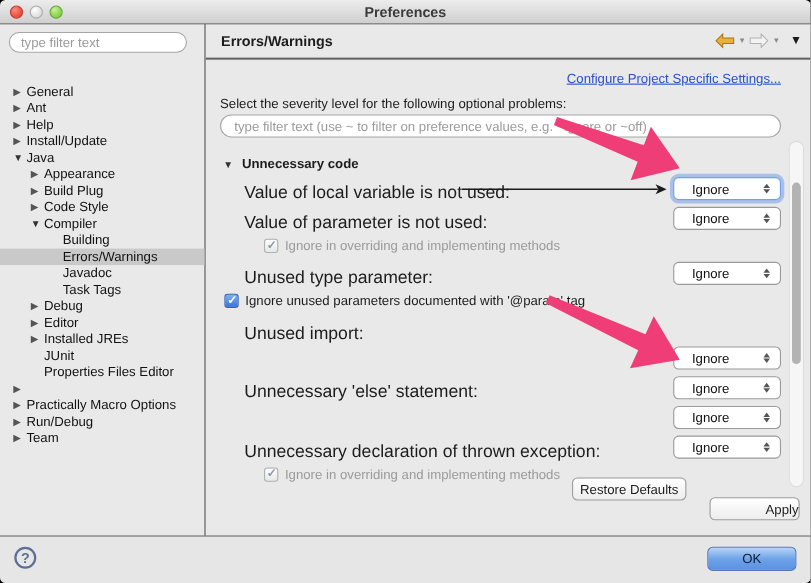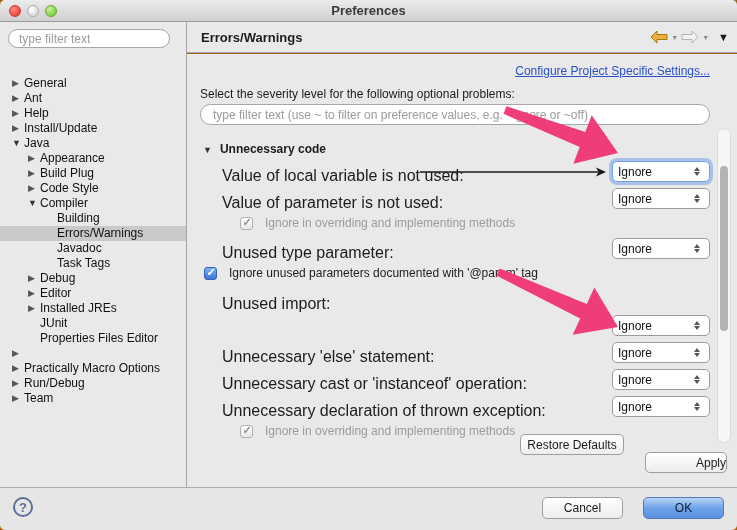--- a/index.html
+++ b/index.html
@@ -1,19 +1,19 @@
 <!DOCTYPE html>
 <html><head>
 <meta charset="utf-8">
 <style>
   * { margin:0; padding:0; box-sizing:border-box; }
   html,body { width:737px; height:530px; }
   body { font-family:"Liberation Sans", sans-serif; background:#e9e9e9; position:relative; overflow:hidden; }
 
-  .window { position:absolute; inset:0; background:#a16207; }
+  .window { position:absolute; inset:0; background:#000000; }
 
   
   .titlebar { position:absolute; left:0; top:0; width:737px; height:22px;
     background:linear-gradient(#ececec,#cfcfcf); border-bottom:1px solid #9b9b9b;
     border-radius:5px 5px 0 0; }
   .title-text { position:absolute; left:0; right:0; top:3px; text-align:center;
     font-size:13px; font-weight:bold; color:#3a3a3a; }
   .traffic { position:absolute; top:5px; width:12px; height:12px; border-radius:50%; }
   .t-close { left:9px;  background:radial-gradient(circle at 35% 30%, #ff8a7e,#ee5347 60%,#d83b2f); border:1px solid #c23b30; }
   .t-min   { left:27px; background:radial-gradient(circle at 35% 30%, #ffffff,#e2e2e2 60%,#cfcfcf); border:1px solid #ababab; }
@@ -57,28 +57,28 @@
   .content-filter::placeholder { color:#9b9b9b; }
 
   .section-header { position:absolute; left:16px; top:88px; font-size:12px; font-weight:bold; color:#1c1c1c; }
   .section-header .sec-caret { font-size:9px; color:#333; margin-right:8px; }
 
   .row-label { position:absolute; left:35px; font-size:16px; color:#1c1c1c; white-space:nowrap; }
 
   .dropdown { position:absolute; left:425px; width:98px; height:21px; background:#fff;
     border:1px solid #9a9a9a; border-radius:5px; cursor:default; display:flex; align-items:center; }
   .dropdown.focused { border:1px solid #74a0e8; box-shadow:0 0 0 3px rgba(116,160,232,.55); }
-  .dd-label { font-size:12px; color:#111; padding-left:5px; flex:1; }
+  .dd-label { font-size:12px; color:#111; padding-left:16px; flex:1; }
   .dd-stepper { width:16px; display:flex; flex-direction:column; align-items:center; gap:1px; margin-right:4px; }
   .dd-stepper::before { content:""; border-left:3.5px solid transparent; border-right:3.5px solid transparent;
     border-bottom:4.5px solid #555; width:0; height:0; }
   .dd-stepper::after { content:""; border-left:3.5px solid transparent; border-right:3.5px solid transparent;
     border-top:4.5px solid #555; width:0; height:0; }
 
-  .checkbox-row { position:absolute; display:flex; align-items:center; gap:12px; }
+  .checkbox-row { position:absolute; display:flex; align-items:center; gap:6px; }
   .checkbox { width:13px; height:13px; border-radius:3px; position:relative; }
   .checkbox.enabled { background:linear-gradient(#7fb2f2,#3a72d8); border:1px solid #2f63b8; }
   .checkbox.disabled { background:linear-gradient(#fdfdfd,#e8e8e8); border:1px solid #b0b0b0; }
   .checkbox::after { content:"\2713"; position:absolute; left:1.5px; top:-1.5px; font-size:11px; font-weight:bold; }
   .checkbox.enabled::after { color:#fff; }
   .checkbox.disabled::after { color:#8d96a8; }
   .cb-label { font-size:12px; }
   .cb-label.dim { color:#9b9b9b; }
   .cb-label.normal { color:#1c1c1c; }
 
@@ -265,21 +265,20 @@
       <span class="dd-label">Ignore</span>
       <span class="dd-stepper"></span>
     </div>
 
     <div class="row-label" style="top:294px">Unnecessary 'else' statement:</div>
     <div class="dropdown" style="top:288px">
       <span class="dd-label">Ignore</span>
       <span class="dd-stepper"></span>
     </div>
 
-    <div class="row-label" style="top:321px">Unnecessary cast or 'instanceof' operation:</div>
     <div class="dropdown" style="top:315px">
       <span class="dd-label">Ignore</span>
       <span class="dd-stepper"></span>
     </div>
 
     <div class="row-label" style="top:348px">Unnecessary declaration of thrown exception:</div>
     <div class="dropdown" style="top:342px">
       <span class="dd-label">Ignore</span>
       <span class="dd-stepper"></span>
     </div>
@@ -293,21 +292,20 @@
       <div class="scroll-thumb"></div>
     </div>
 
     <button class="push-btn" style="left:333px; top:380px; width:104px;">Restore Defaults</button>
     <button class="push-btn" style="left:458px; top:398px; width:82px;text-align:right;">Apply</button>
   </div>
 
   <div class="footer-sep"></div>
   <div class="footer">
     <button class="help-btn">?</button>
-    <button class="push-btn cancel-btn">Cancel</button>
     <button class="ok-btn">OK</button>
   </div>
 
   <svg class="annot" width="737" height="530" viewBox="0 0 737 530">
 
     <g>
       <line x1="420" y1="172" x2="598" y2="172" stroke="#1a1a1a" stroke-width="1.3"></line>
       <path d="M606 172 L596 167.5 L598.5 172 L596 176.5 Z" fill="#1a1a1a"></path>
     </g>
 

